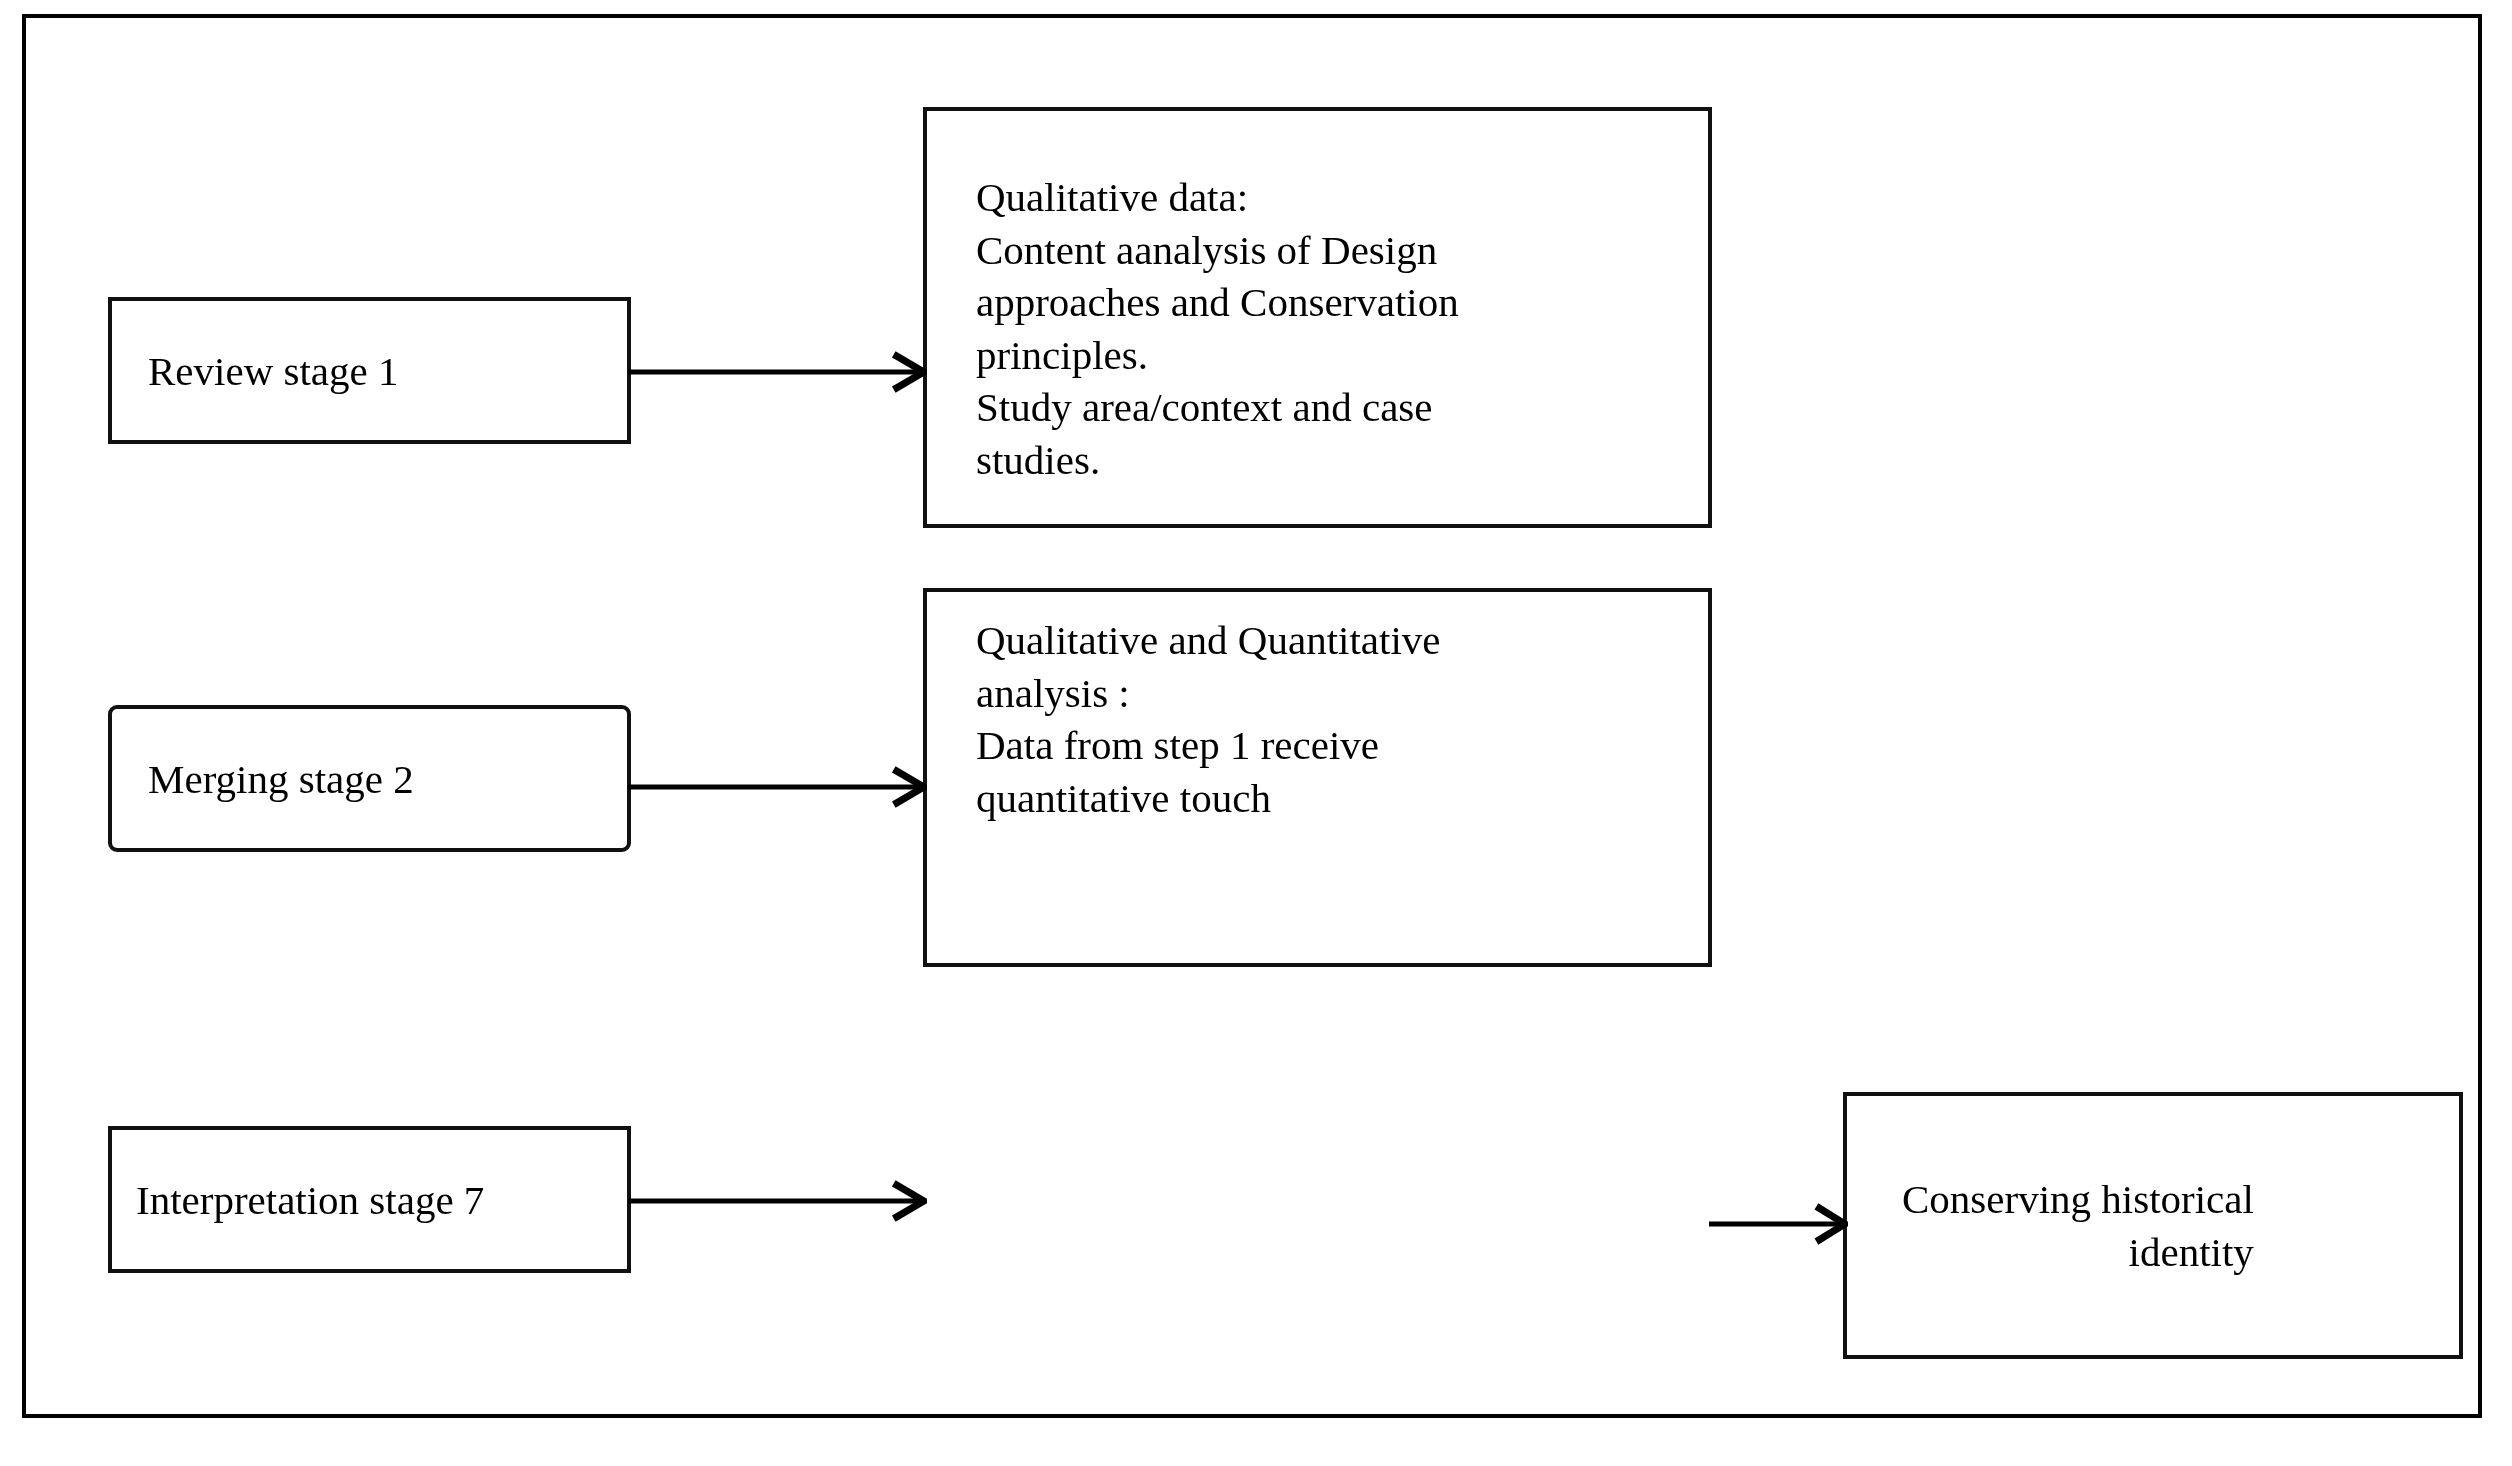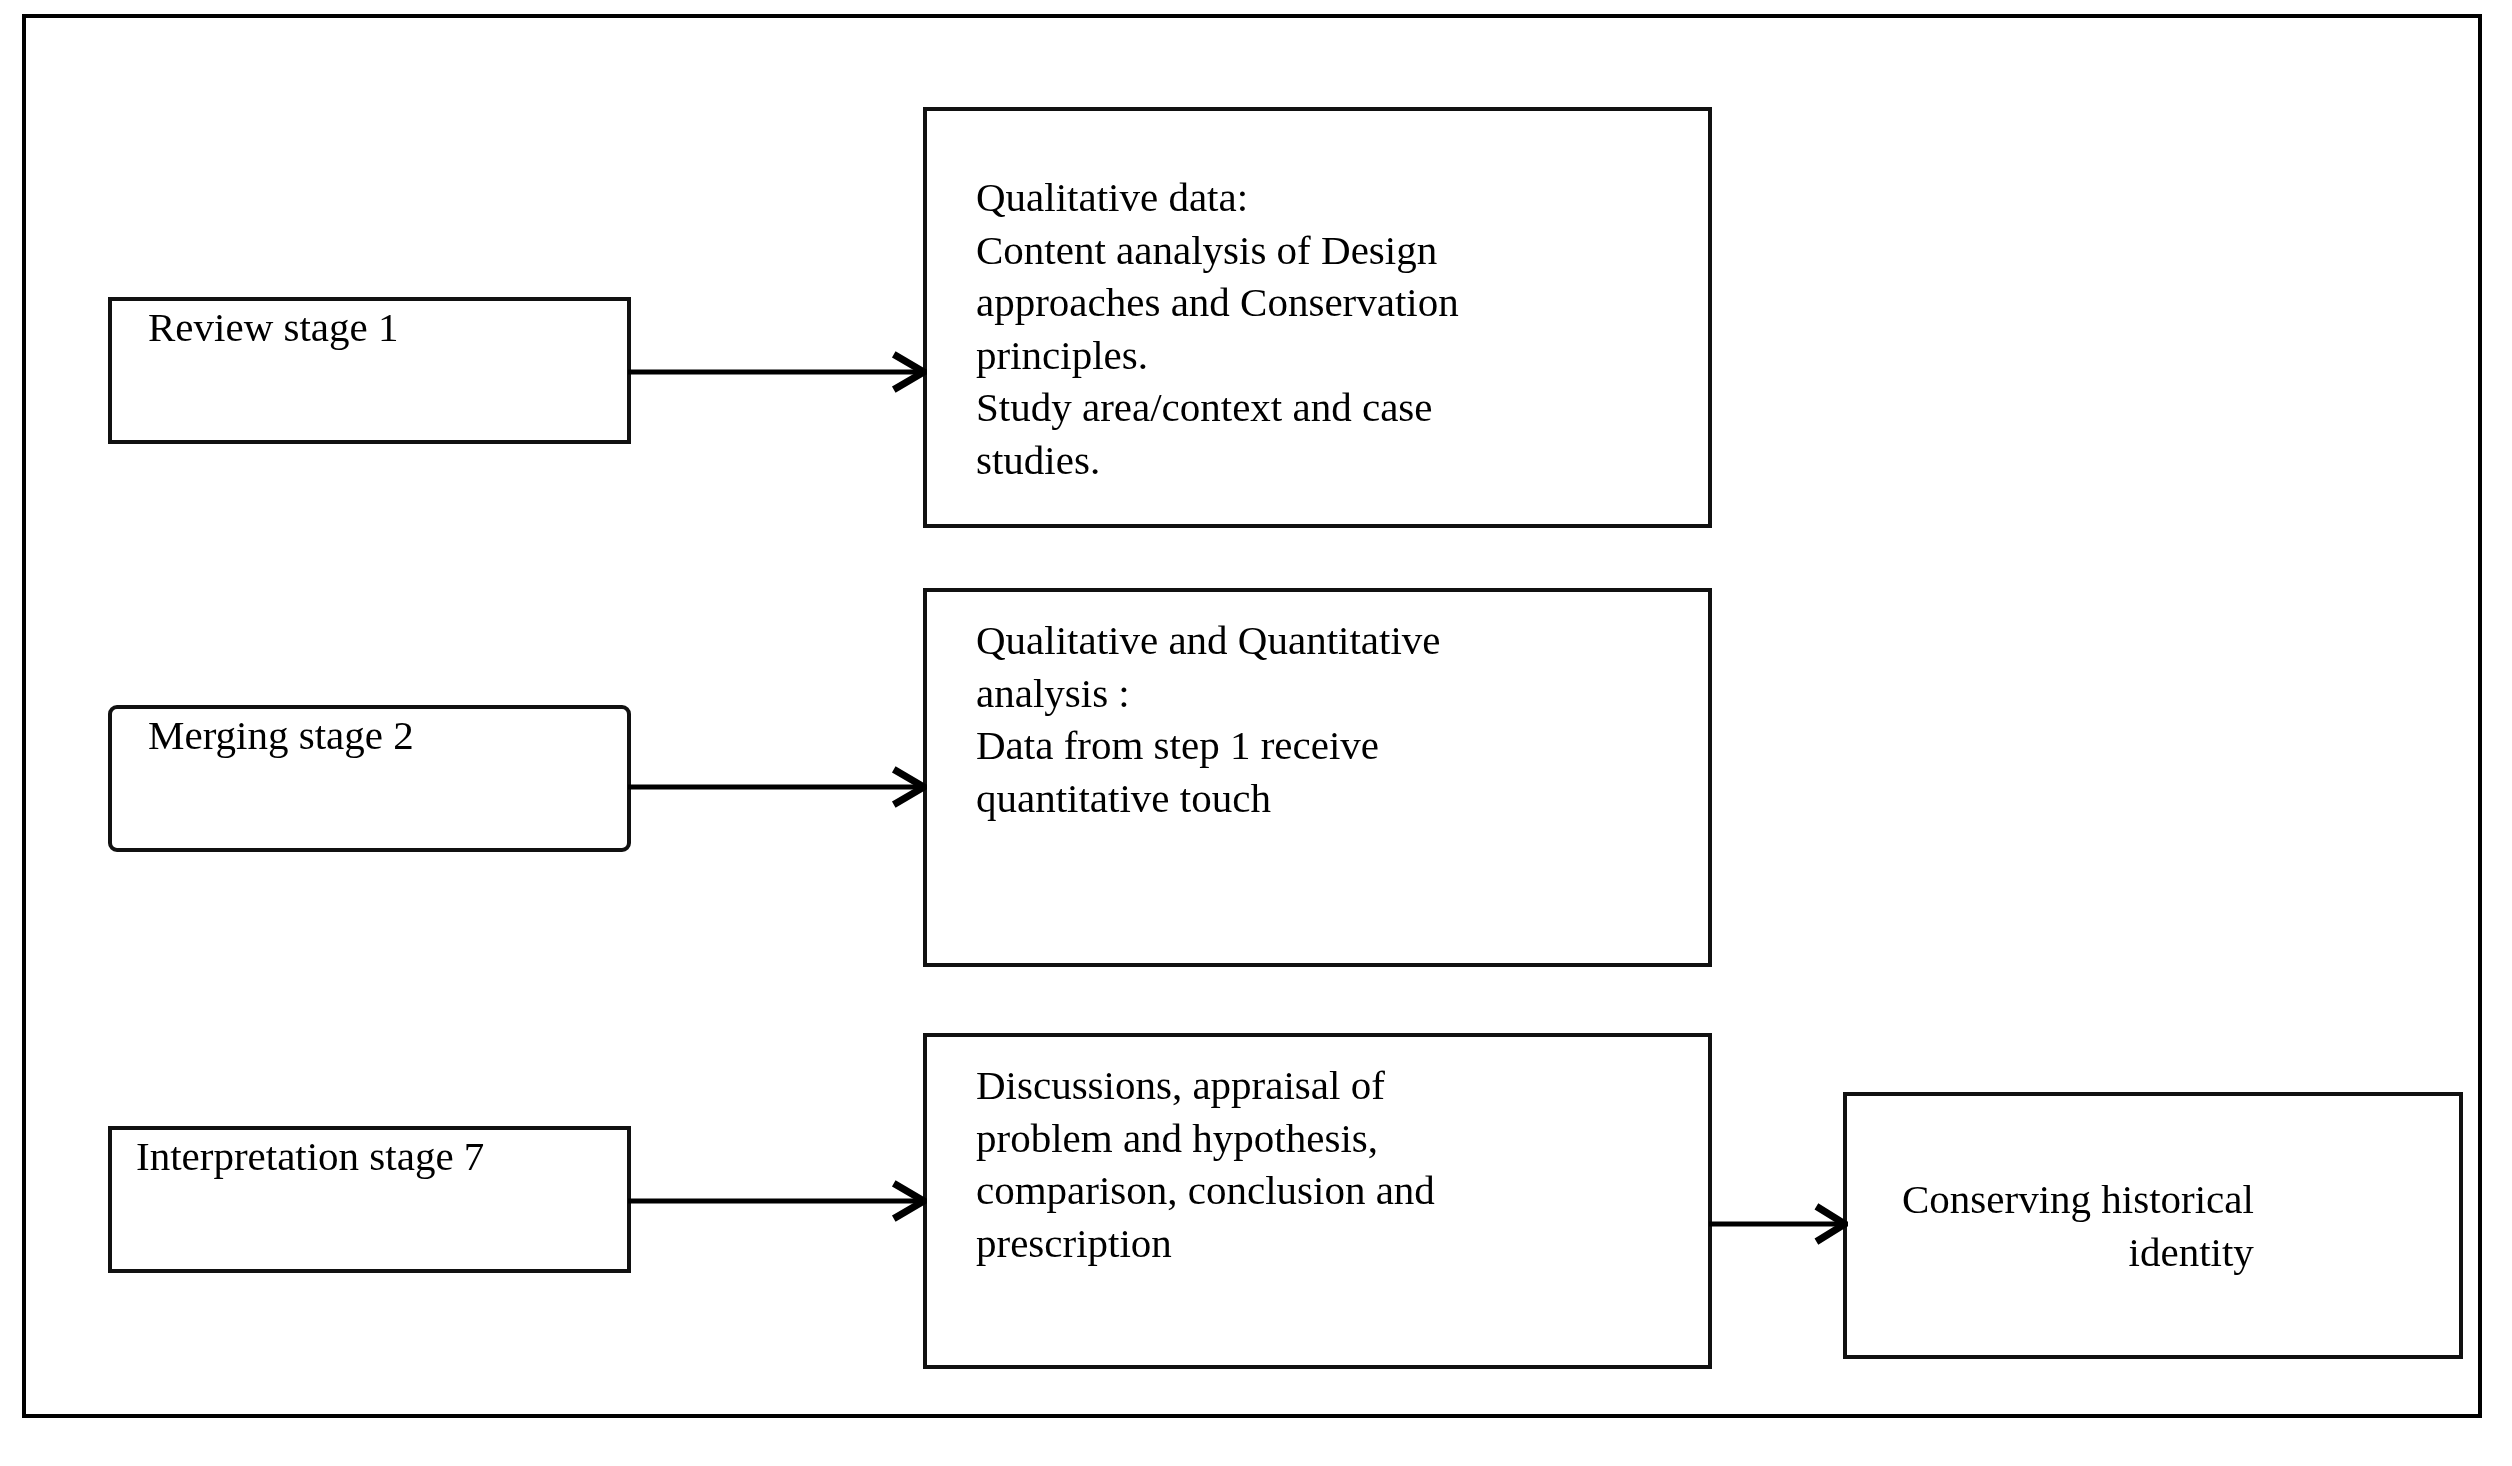--- a/index.html
+++ b/index.html
@@ -25,21 +25,21 @@
     border: 4px solid #000000;
     box-sizing: border-box;
     background: #ffffff;
   }
   .node {
     position: absolute;
     border: 4px solid #111111;
     box-sizing: border-box;
     background: #ffffff;
     display: flex;
-    align-items: flex-start;
+    align-items: center;
   }
   .node-text {
     display: block;
     color: #000000;
     line-height: 1.28;
     white-space: pre-line;
   }
   
   .stage-node {
     left: 82px;
@@ -126,26 +126,20 @@
 studies.</span>
     </div>
 
     <div class="node detail-node" id="node-detail-2">
       <span class="node-text">Qualitative and Quantitative
 analysis :
 Data from step 1 receive
 quantitative touch</span>
     </div>
 
-    <div class="node detail-node" id="node-detail-3">
-      <span class="node-text">Discussions, appraisal of
-problem and hypothesis,
-comparison, conclusion and
-prescription</span>
-    </div>
 
     <div class="node" id="node-outcome">
       <span class="node-text">Conserving historical
 identity</span>
     </div>
 
     <div class="arrow" id="arrow-stage-1">
       <svg viewBox="0 0 378 60" preserveAspectRatio="none">
         <line x1="0" y1="30" x2="372" y2="30" stroke="#000000" stroke-width="6"></line>
         <polyline points="336,8 374,30 336,52" fill="none" stroke="#000000" stroke-width="9" stroke-linecap="butt" stroke-linejoin="miter"></polyline>

